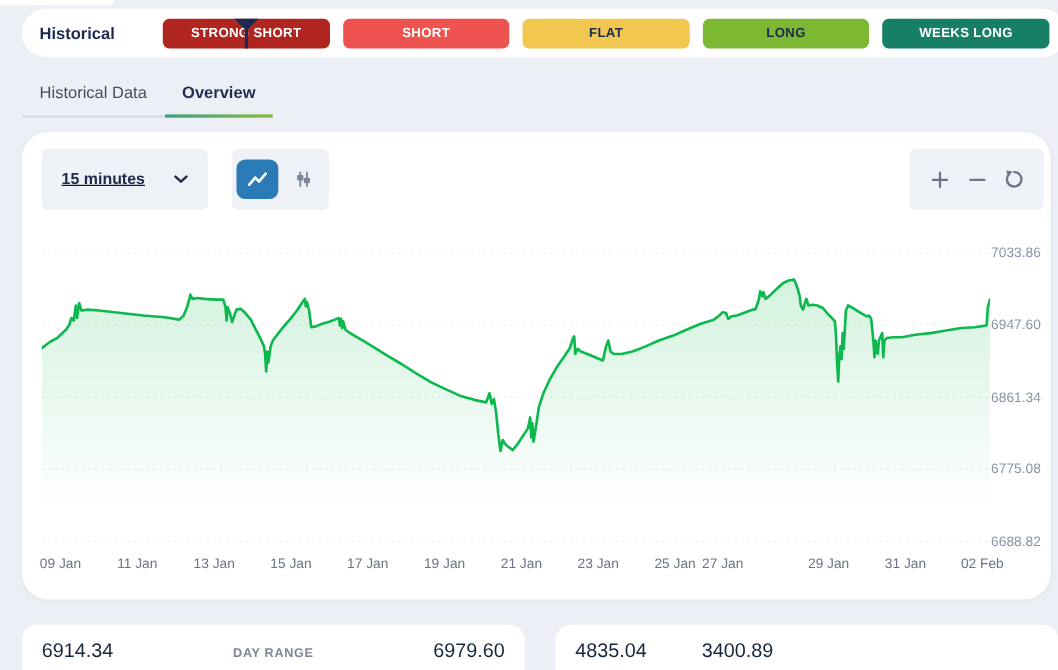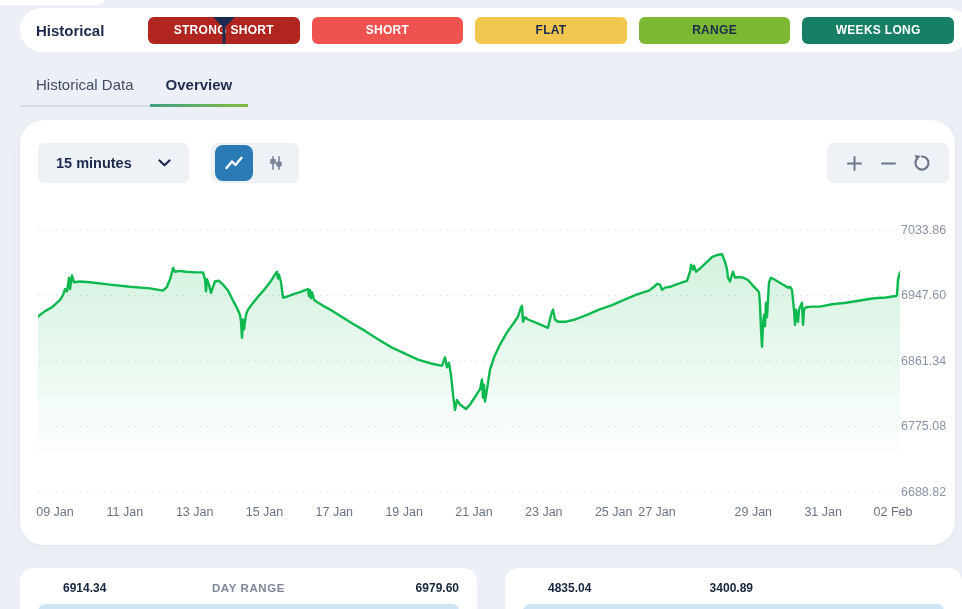--- a/index.html
+++ b/index.html
@@ -39,21 +39,21 @@
     border-bottom:3px solid transparent;
     border-image:linear-gradient(90deg,#3f9f85,#86bb3f) 1; }
 
   
   .chart-card {
     position:absolute; left:20px; top:120px; width:935px; height:425px;
     background:#ffffff; border-radius:24px;
     box-shadow:0 2px 8px rgba(30,40,80,.04);
   }
   .toolbar { position:absolute; left:18px; right:6px; top:21px; height:44px; display:flex; align-items:center; }
-  .pill { background:#eef1f6; border-radius:6px; height:40px; display:flex; align-items:center; }
+  .pill { background:#eef1f6; border-radius:6px; height:56px; display:flex; align-items:center;text-decoration:underline; }
   .interval-select { padding:0 18px; gap:26px; cursor:pointer; border:none; font-family:inherit; }
   .interval-select .val { font-size:14.5px; font-weight:600; color:#1d2a4e; }
   .type-toggle { margin-left:22px; padding:4px; gap:4px; }
   .type-btn { width:38px; height:36px; border:none; border-radius:8px; background:transparent;
     display:flex; align-items:center; justify-content:center; cursor:pointer; }
   .type-btn.active { background:#2a7ab5; }
   .zoom-pill { margin-left:auto; padding:0 10px; }
   .zoom-btn { width:34px; height:36px; border:none; background:transparent; cursor:pointer;
     display:flex; align-items:center; justify-content:center; }
 
@@ -65,21 +65,21 @@
   .x-axis span { position:absolute; top:0; transform:translateX(-50%); font-size:12.5px; color:#6a7486; white-space:nowrap; }
 
   
   .range-card {
     position:absolute; top:568px; width:457px; height:62px;
     background:#ffffff; border-radius:14px; padding:13px 18px 0;
   }
   .range-card.left { left:20px; }
   .range-card.right { left:505px; }
   .range-head { display:flex; align-items:baseline; }
-  .range-low, .range-high { font-size:12px; font-weight:700; color:#17263f; width:90px;margin-left:25px; }
+  .range-low, .range-high { font-size:18px; font-weight:400; color:#17263f; width:90px; }
   .range-high { text-align:right; }
   .range-title { flex:1; text-align:center; font-size:11.5px; font-weight:700; letter-spacing:.6px; color:#7d8798; }
   .range-bar { position:relative; margin-top:9px; height:14px; border-radius:7px; background:#cfe4f7; }
 </style>
 </head>
 <body>
 
 <div class="top-sliver"></div>
 
 <div class="topbar">
@@ -92,21 +92,21 @@
           <span class="stem"></span>
         </span>
     </button>
     <button class="signal-btn" style="background: rgb(239, 83, 80); color: rgb(255, 255, 255);">
       <span>SHORT</span>
     </button>
     <button class="signal-btn" style="background: rgb(241, 199, 79); color: rgb(29, 42, 78);">
       <span>FLAT</span>
     </button>
     <button class="signal-btn" style="background: rgb(124, 184, 50); color: rgb(29, 42, 78);">
-      <span>RANGE</span>
+      <span>LONG</span>
     </button>
     <button class="signal-btn" style="background: rgb(23, 127, 102); color: rgb(255, 255, 255);">
       <span>WEEKS LONG</span>
     </button>
   </div>
 </div>
 
 <div class="tabs">
   <button class="tab">Historical Data</button>
   <button class="tab active">Overview</button>

